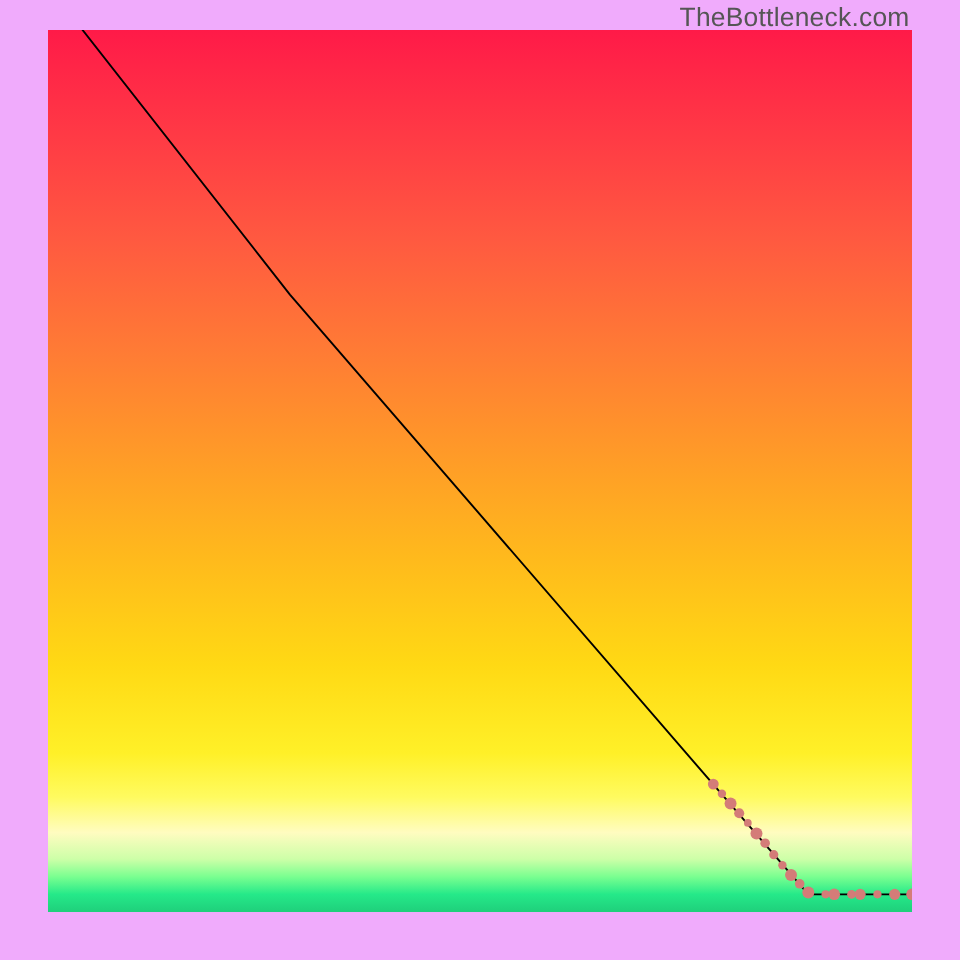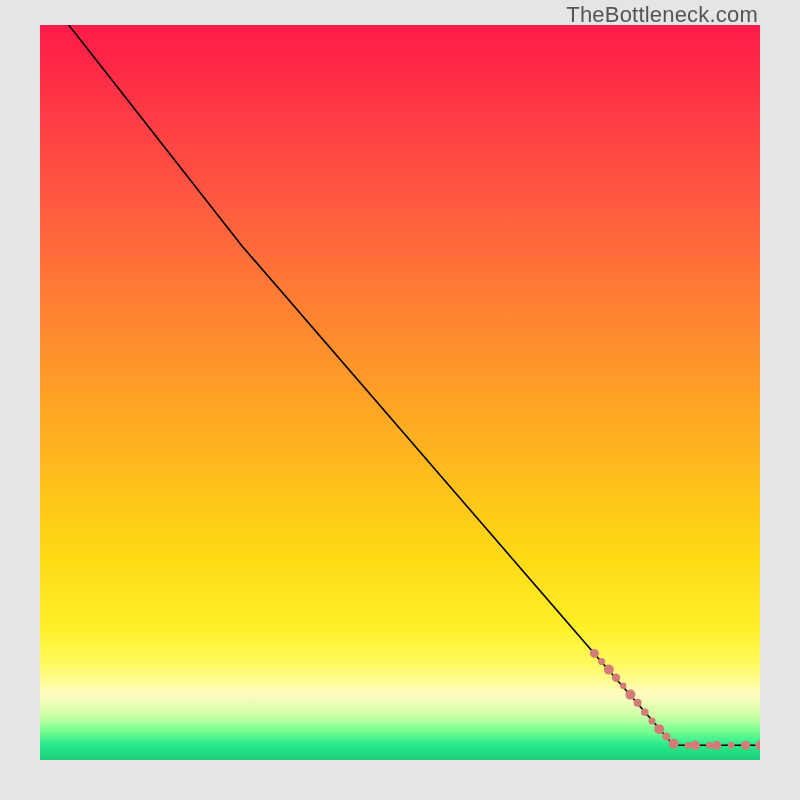--- a/index.html
+++ b/index.html
@@ -8,21 +8,21 @@
     width: 800px;
     height: 800px;
     background: #000;
     overflow: hidden;
     font-family: Arial, Helvetica, sans-serif;
   }
   .frame {
     position: relative;
     width: 800px;
     height: 800px;
-    background: #e5e5e5;
+    background: #f0abfc;
   }
   .plot {
     position: absolute;
     left: 40px;
     top: 25px;
     width: 720px;
     height: 735px;
     
     background: linear-gradient(
       to bottom,

